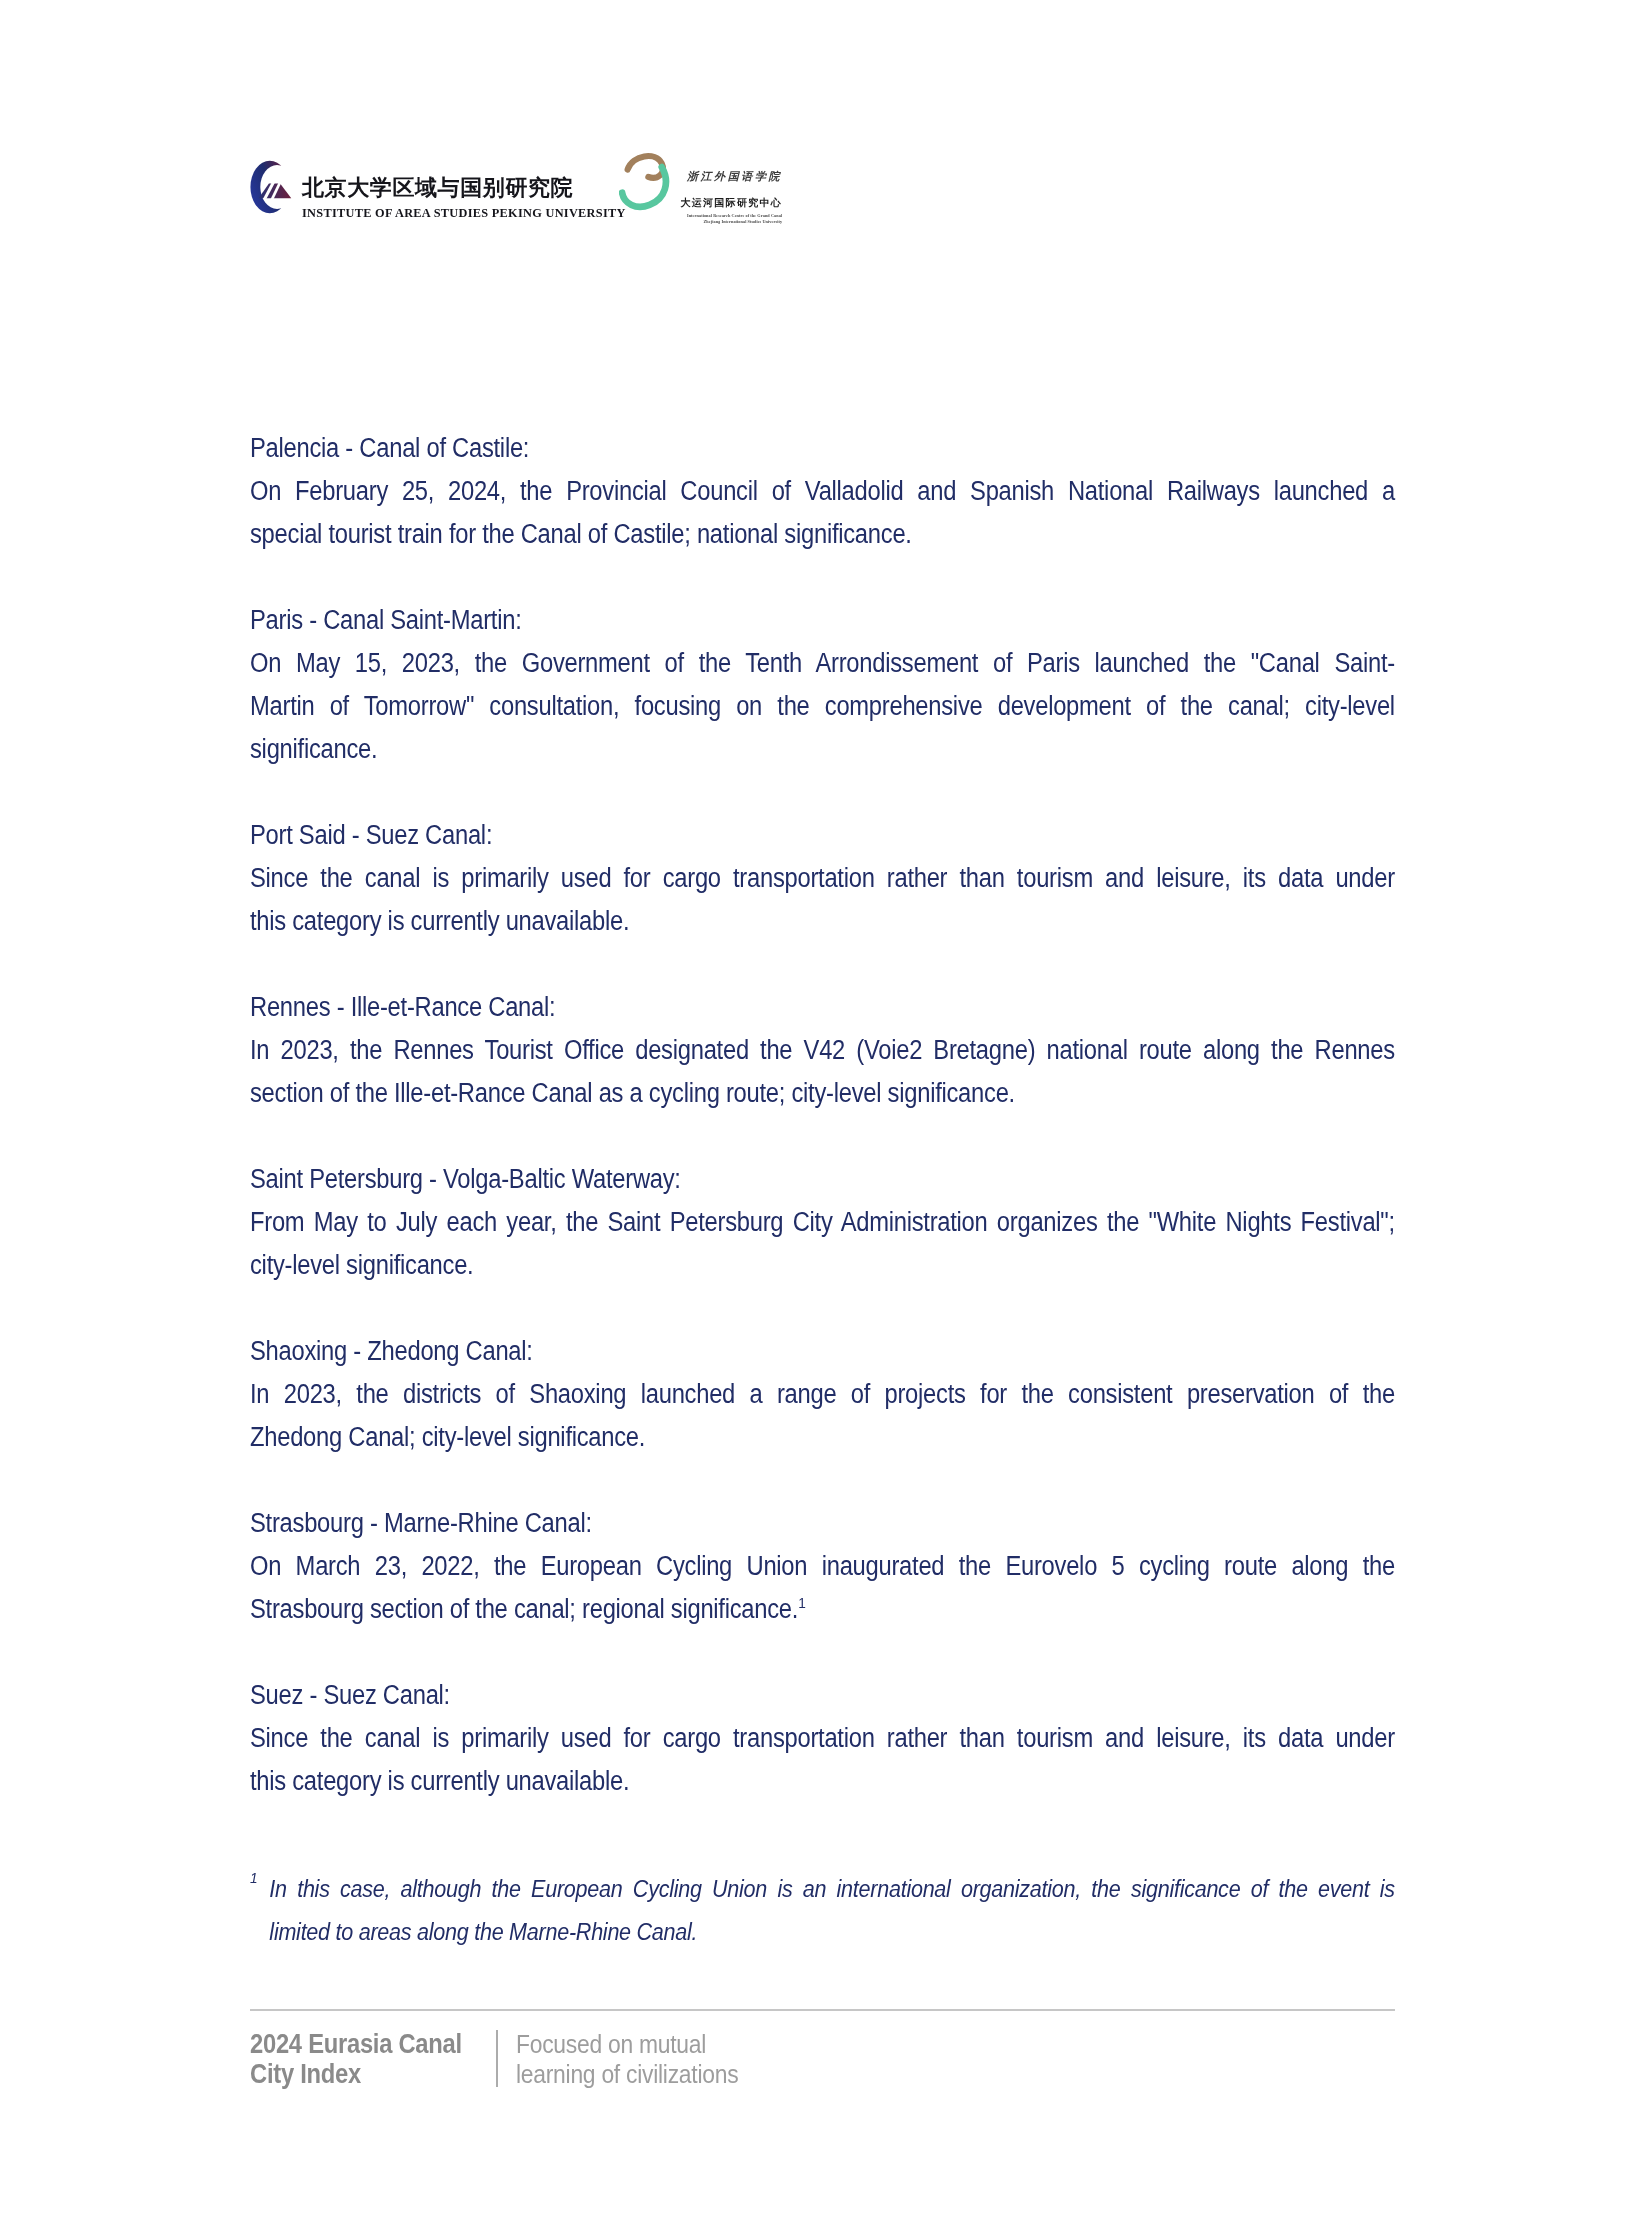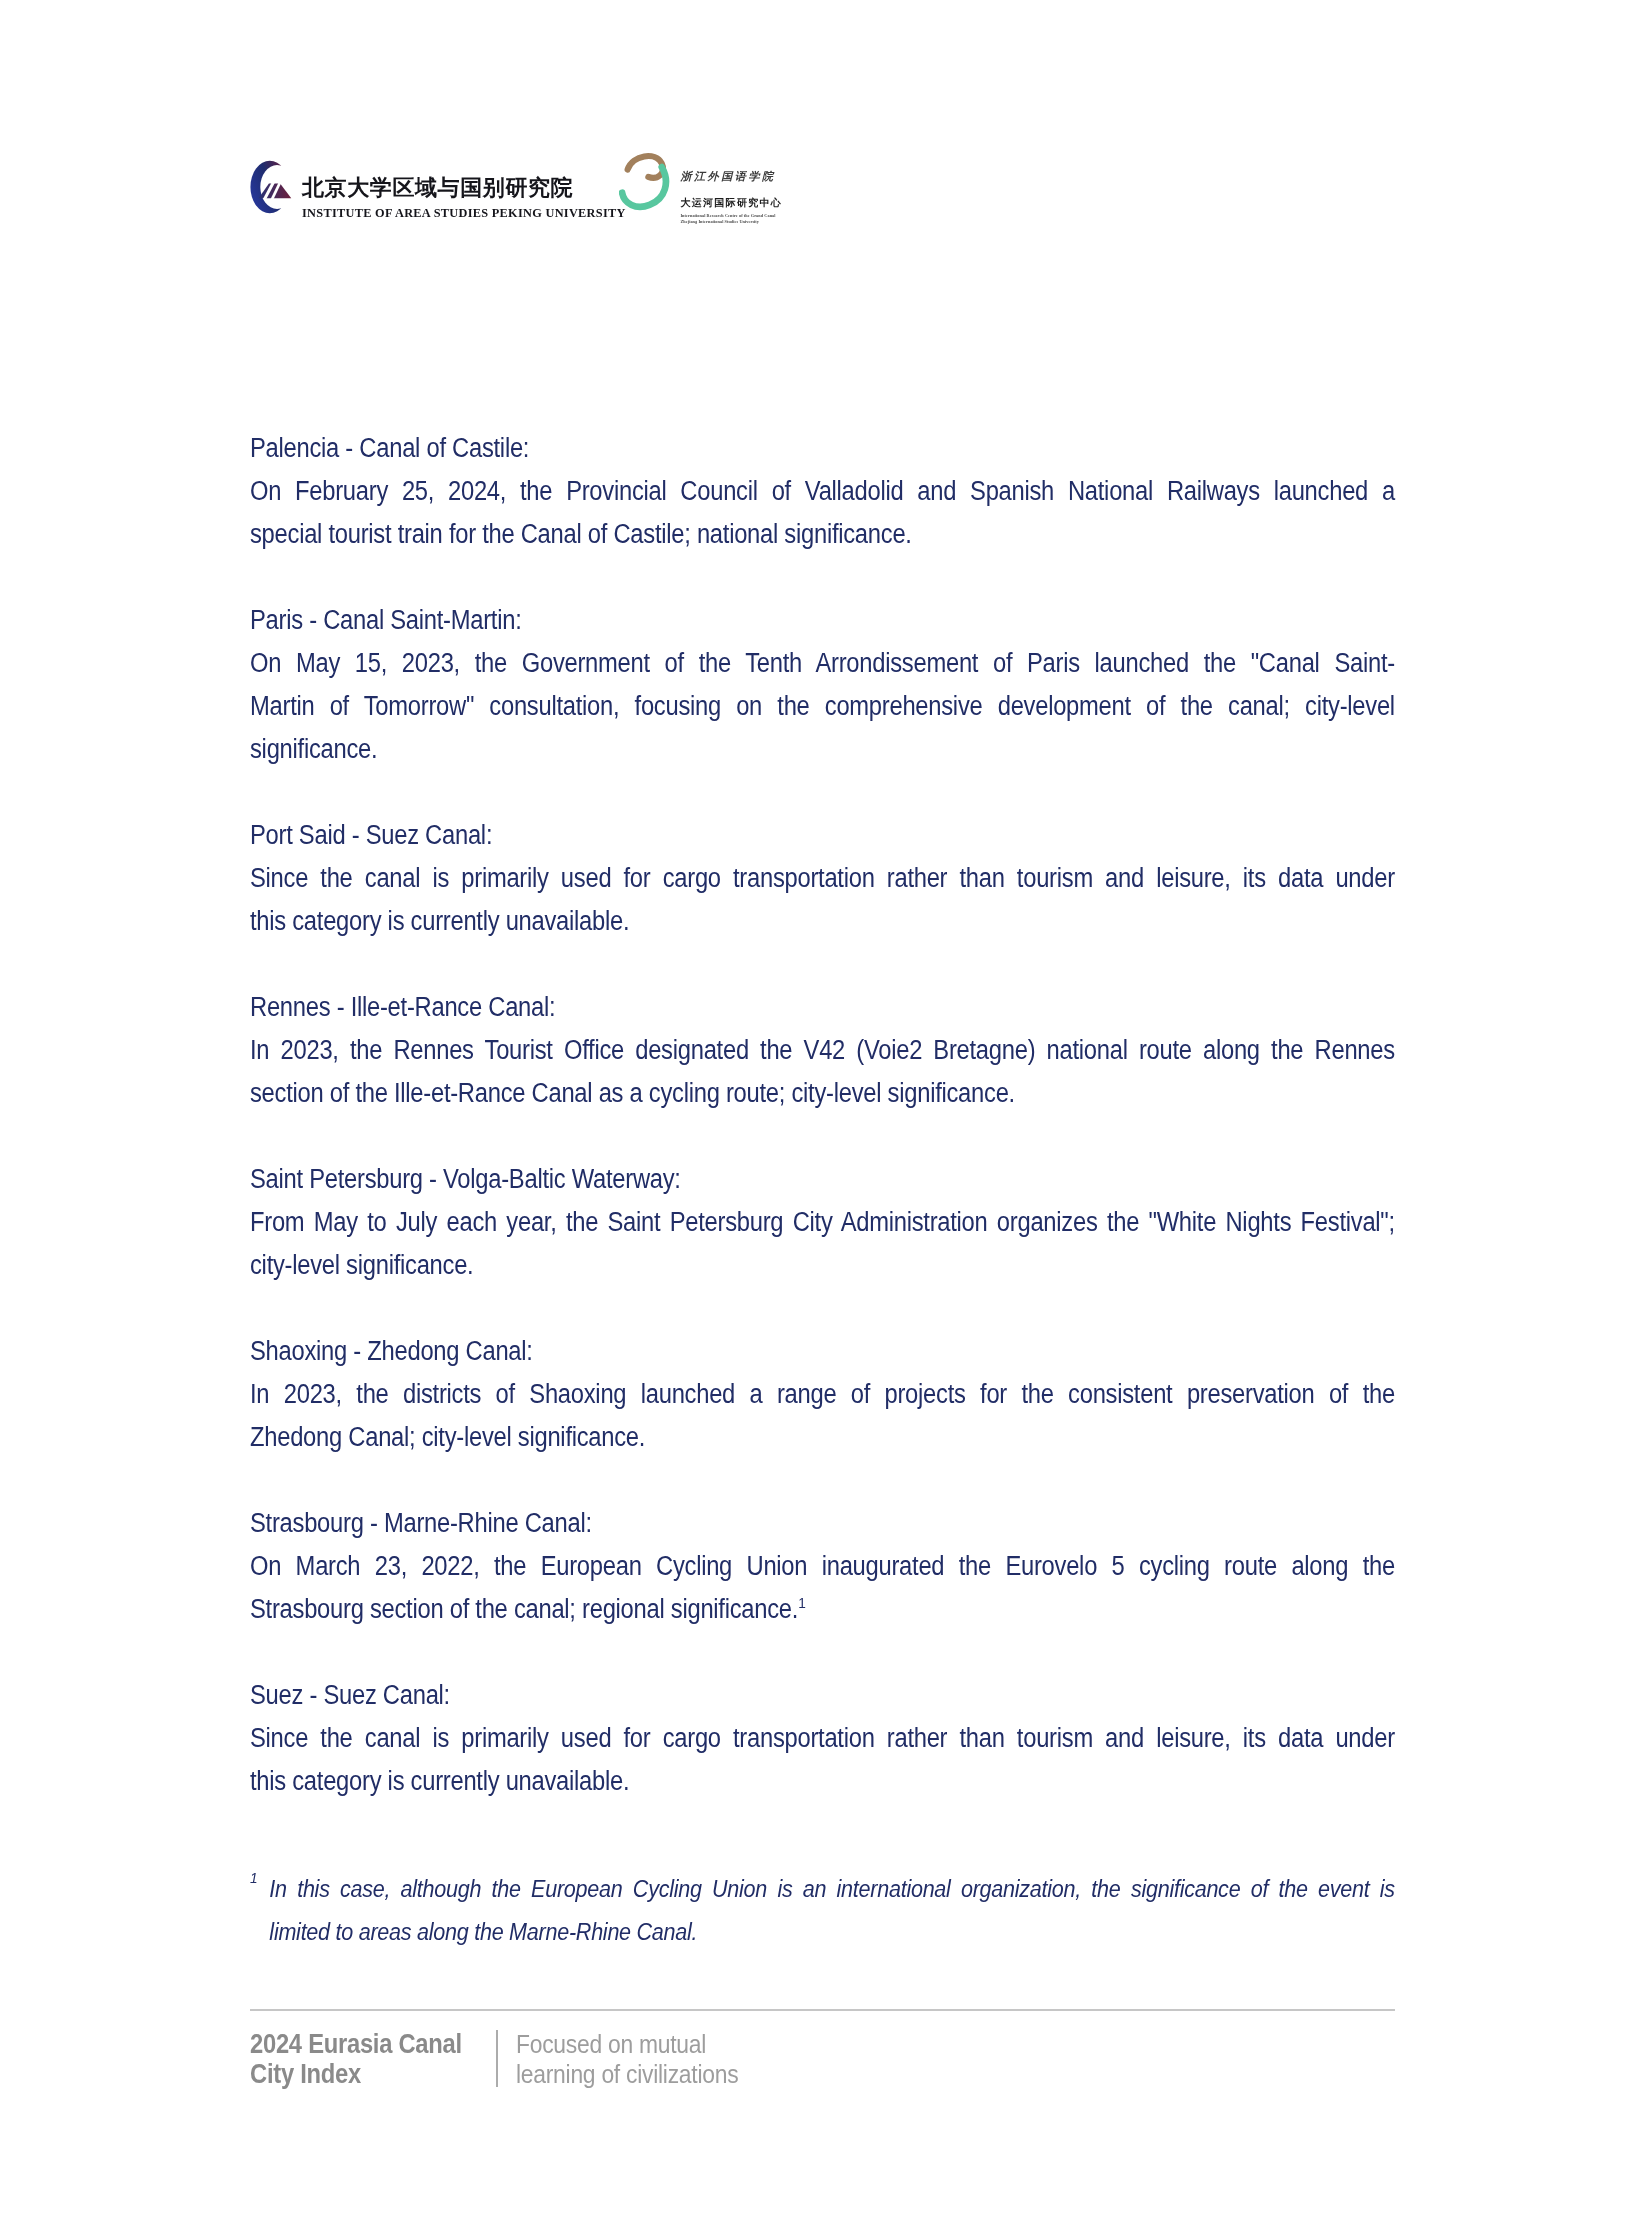--- a/index.html
+++ b/index.html
@@ -39,20 +39,21 @@
     color: #15151b;
     margin-top: 2.6px;
     white-space: nowrap;
   }
 
   .logo-right {
     position: absolute;
     left: 619px;
     top: 150px;
     display: flex;
+    text-align: right;
   }
   .lr-icon svg { width: 55px; height: 61px; display: block; }
   .lr-text { margin-left: 6.4px; margin-top: 19.3px; }
   .lr-cn1 {
     font-family: "Liberation Serif", "DejaVu Serif", serif;
     font-style: italic;
     font-weight: 700;
     font-size: 11px;
     letter-spacing: 2.6px;
     color: #3c3c3c;

